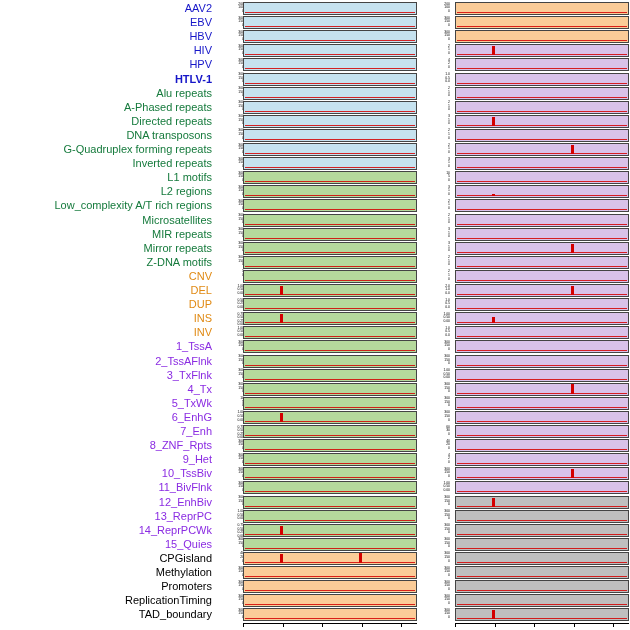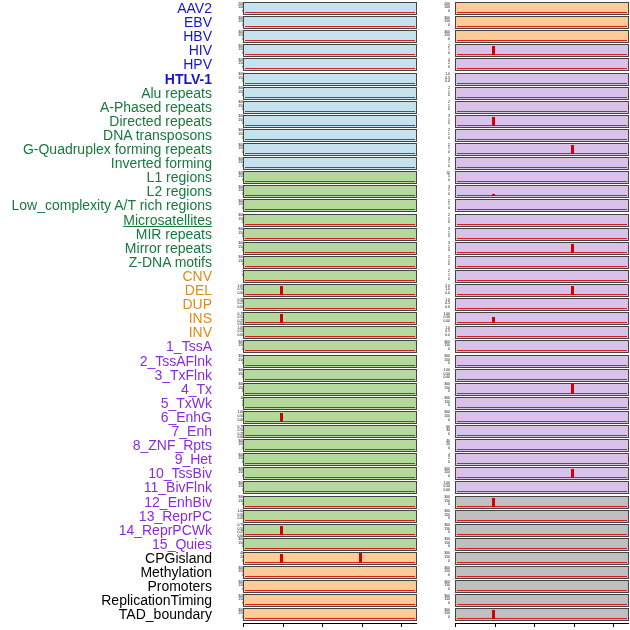--- a/index.html
+++ b/index.html
@@ -10,21 +10,21 @@
     overflow:hidden;
   }
   #wrap{position:relative;width:630px;height:630px;}
 
   
   .labels{
     position:absolute;left:0;top:0;width:218px;height:622px;
   }
   .lbl{
     position:absolute;right:6px;
-    font-size:14px;
+    font-size:11px;
     white-space:nowrap;
     text-align:right;
     line-height:10px;
   }
 
   
   .ticks{
     position:absolute;
     width:22px;
     font-size:3.4px;
@@ -84,25 +84,25 @@
       <div class="lbl" style="top: 17.1px; color: rgb(22, 22, 200);">EBV</div>
       <div class="lbl" style="top: 31.2px; color: rgb(22, 22, 200);">HBV</div>
       <div class="lbl" style="top: 45.3px; color: rgb(22, 22, 200);">HIV</div>
       <div class="lbl" style="top: 59.4px; color: rgb(22, 22, 200);">HPV</div>
       <div class="lbl" style="top: 73.5px; color: rgb(22, 22, 200); font-weight: bold;">HTLV-1</div>
       <div class="lbl" style="top: 87.6px; color: rgb(21, 122, 60);">Alu repeats</div>
       <div class="lbl" style="top: 101.7px; color: rgb(21, 122, 60);">A-Phased repeats</div>
       <div class="lbl" style="top: 115.8px; color: rgb(21, 122, 60);">Directed repeats</div>
       <div class="lbl" style="top: 129.9px; color: rgb(21, 122, 60);">DNA transposons</div>
       <div class="lbl" style="top: 144px; color: rgb(21, 122, 60);">G-Quadruplex forming repeats</div>
-      <div class="lbl" style="top: 158.1px; color: rgb(21, 122, 60);">Inverted forming</div>
-      <div class="lbl" style="top: 172.2px; color: rgb(21, 122, 60);">L1 regions</div>
+      <div class="lbl" style="top: 158.1px; color: rgb(21, 122, 60);">Inverted repeats</div>
+      <div class="lbl" style="top: 172.2px; color: rgb(21, 122, 60);">L1 motifs</div>
       <div class="lbl" style="top: 186.3px; color: rgb(21, 122, 60);">L2 regions</div>
       <div class="lbl" style="top: 200.4px; color: rgb(21, 122, 60);">Low_complexity A/T rich regions</div>
-      <div class="lbl" style="top: 214.5px; color: rgb(21, 122, 60); text-decoration: underline;">Microsatellites</div>
+      <div class="lbl" style="top: 214.5px; color: rgb(21, 122, 60);">Microsatellites</div>
       <div class="lbl" style="top: 228.6px; color: rgb(21, 122, 60);">MIR repeats</div>
       <div class="lbl" style="top: 242.7px; color: rgb(21, 122, 60);">Mirror repeats</div>
       <div class="lbl" style="top: 256.8px; color: rgb(21, 122, 60);">Z-DNA motifs</div>
       <div class="lbl" style="top: 270.9px; color: rgb(224, 138, 20);">CNV</div>
       <div class="lbl" style="top: 285px; color: rgb(224, 138, 20);">DEL</div>
       <div class="lbl" style="top: 299.1px; color: rgb(224, 138, 20);">DUP</div>
       <div class="lbl" style="top: 313.2px; color: rgb(224, 138, 20);">INS</div>
       <div class="lbl" style="top: 327.3px; color: rgb(224, 138, 20);">INV</div>
       <div class="lbl" style="top: 341.4px; color: rgb(138, 43, 226);">1_TssA</div>
       <div class="lbl" style="top: 355.5px; color: rgb(138, 43, 226);">2_TssAFlnk</div>

